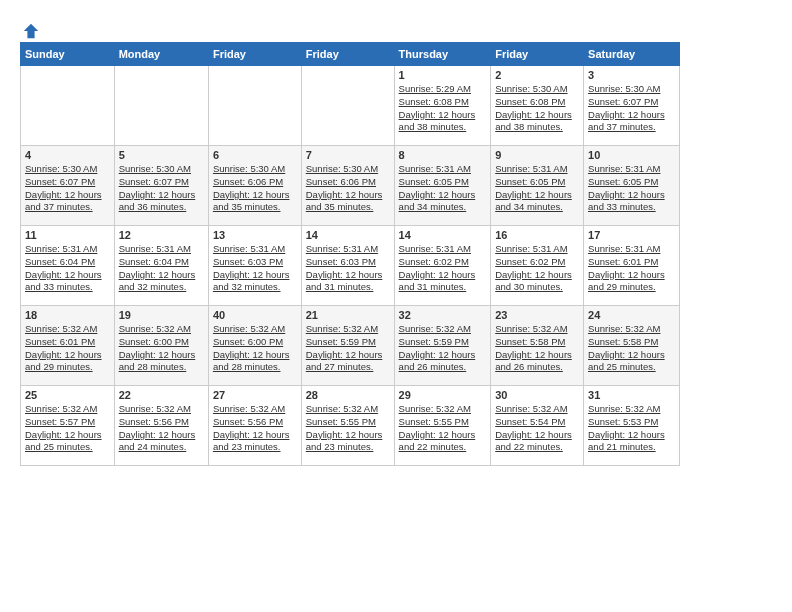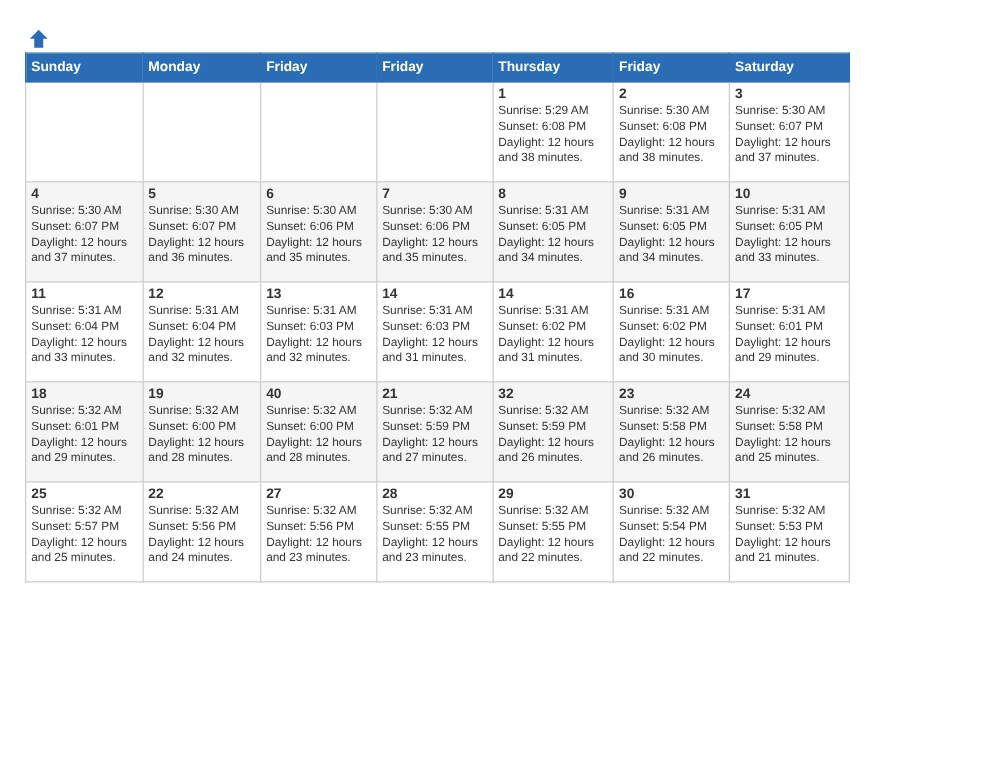--- a/index.html
+++ b/index.html
@@ -90,20 +90,21 @@
       font-weight: bold;
       font-size: 11px;
       color: #333;
       display: block;
       margin-bottom: 2px;
     }
     .cell-info {
       color: #333;
       font-size: 9.5px;
       line-height: 1.35;
+      text-decoration: underline;
     }
     .empty-cell {
       background: #fff !important;
     }
   </style>
 </head>
 <body>
 
 <div class="page">
   <div class="header">

